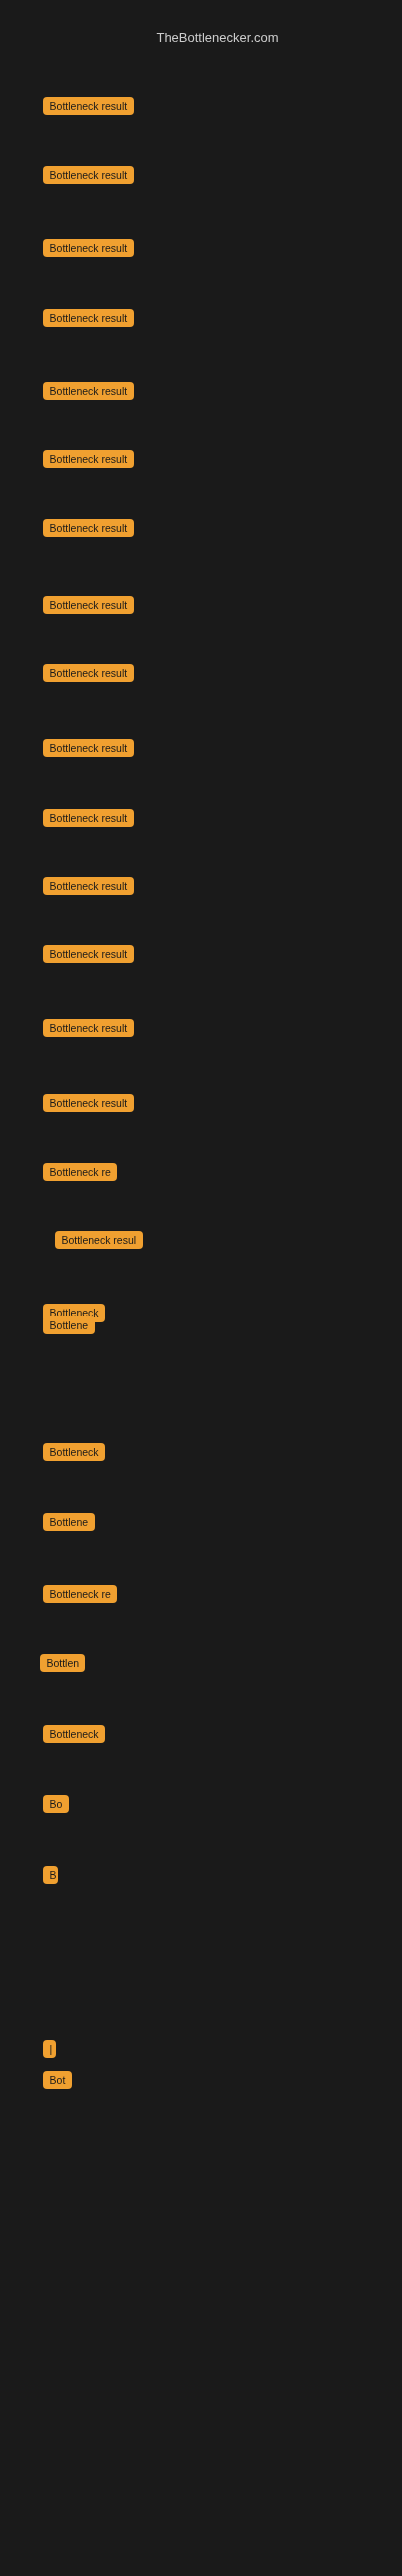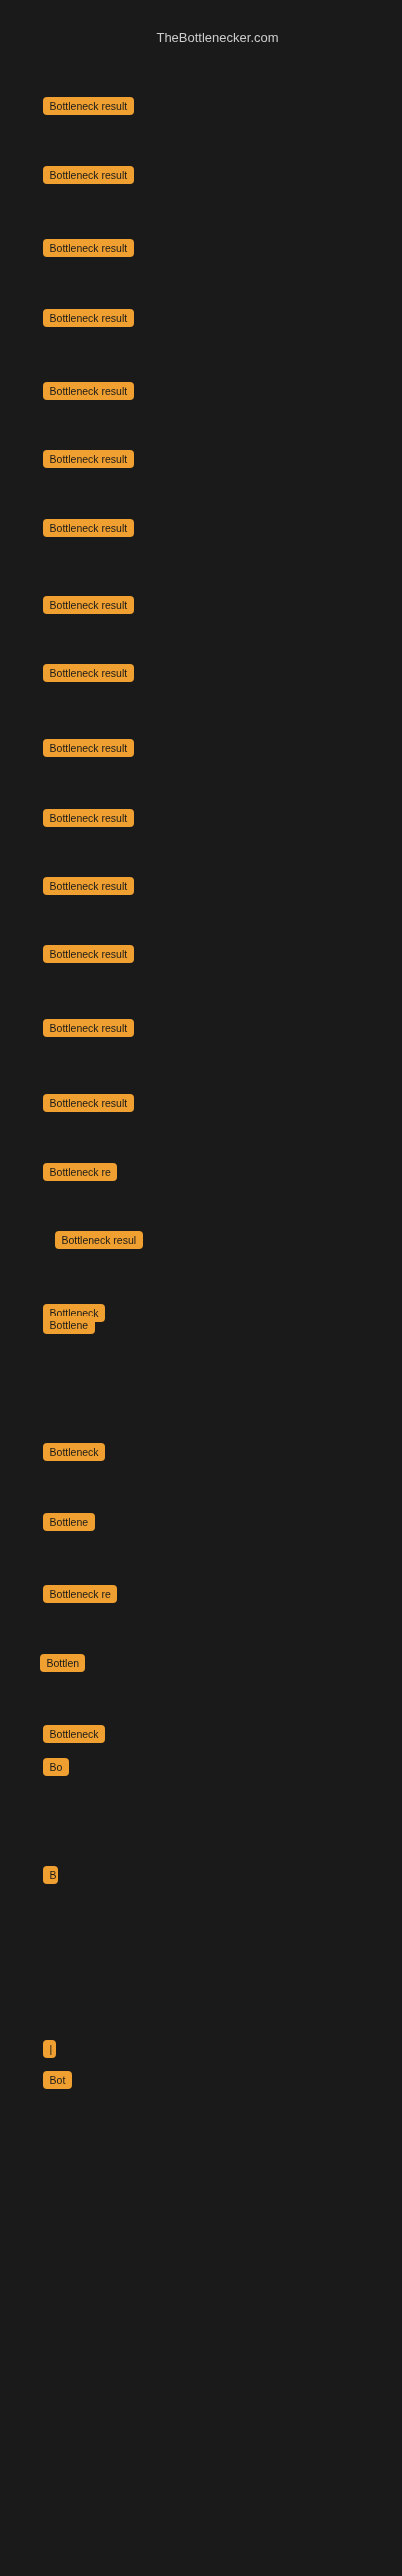--- a/index.html
+++ b/index.html
@@ -60,18 +60,18 @@
     <div class="result-item" style="top: 1018px; left: 3.2px;"><span class="bottleneck-badge" style="max-width: 118px;">Bottleneck result</span></div>
     <div class="result-item" style="top: 1087px; left: 3.2px;"><span class="bottleneck-badge" style="max-width: 105px;">Bottleneck re</span></div>
     <div class="result-item" style="top: 1155px; left: 15px;"><span class="bottleneck-badge" style="max-width: 97px;">Bottleneck resul</span></div>
     <div class="result-item" style="top: 1228px; left: 3.2px;"><span class="bottleneck-badge" style="max-width: 81px;">Bottleneck</span></div>
     <div class="result-item" style="top: 1240px; left: 3.2px;"><span class="bottleneck-badge" style="max-width: 68px;">Bottlene</span></div>
     <div class="result-item" style="top: 1367px; left: 3.2px;"><span class="bottleneck-badge" style="max-width: 76px;">Bottleneck</span></div>
     <div class="result-item" style="top: 1437px; left: 3.2px;"><span class="bottleneck-badge" style="max-width: 71px;">Bottlene</span></div>
     <div class="result-item" style="top: 1509px; left: 3.2px;"><span class="bottleneck-badge" style="max-width: 89px;">Bottleneck re</span></div>
     <div class="result-item" style="top: 1578px; left: 0; text-align: center;"><span class="bottleneck-badge" style="max-width: 60px;">Bottlen</span></div>
     <div class="result-item" style="top: 1649px; left: 3.2px;"><span class="bottleneck-badge" style="max-width: 72px;">Bottleneck</span></div>
-    <div class="result-item" style="top: 1682px; left: 3.2px;"><span class="bottleneck-badge" style="max-width: 28px;">Bo</span></div>
+    <div class="result-item" style="top: 1719px; left: 3.2px;"><span class="bottleneck-badge" style="max-width: 28px;">Bo</span></div>
     <div class="result-item" style="top: 1790px; left: 3.2px;"><span class="bottleneck-badge" style="max-width: 14.5px;">B</span></div>
     <div class="result-item" style="top: 1964px; left: 3.2px;"><span class="bottleneck-badge" style="max-width: 8px;">|</span></div>
     <div class="result-item" style="top: 1995px; left: 3.2px;"><span class="bottleneck-badge" style="max-width: 32px;">Bot</span></div>
   </div>
 
 
 </body></html>

